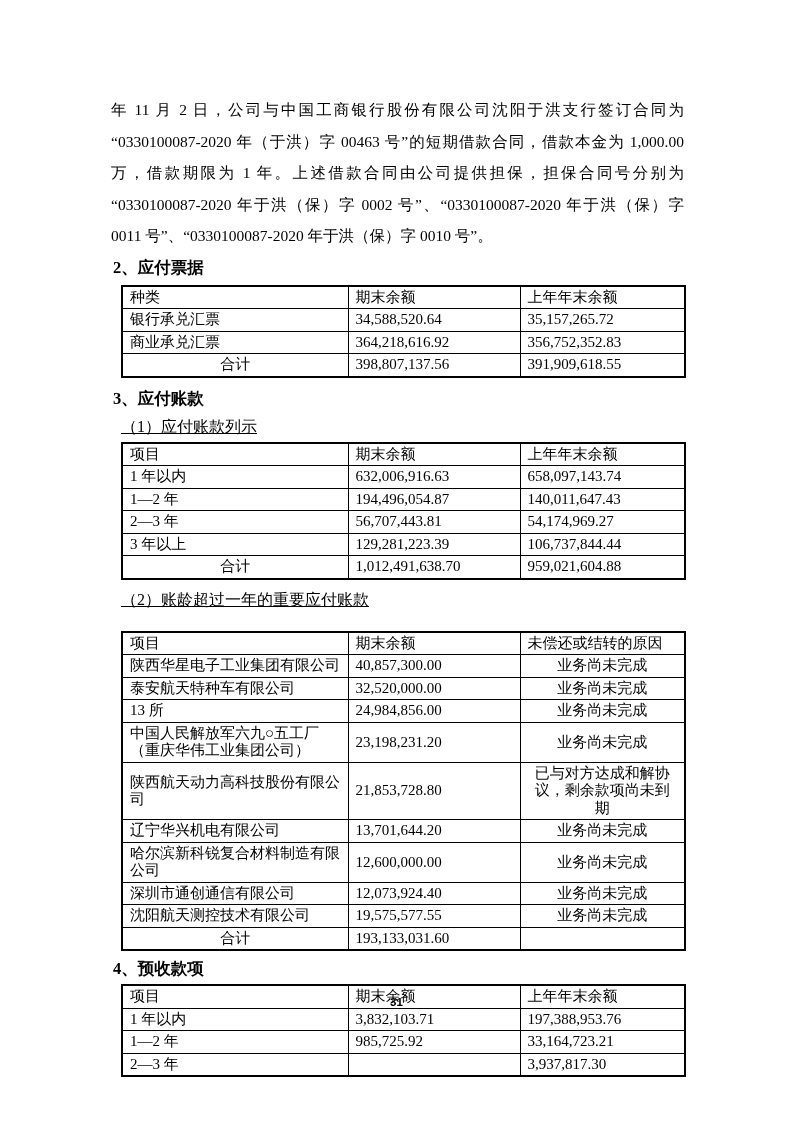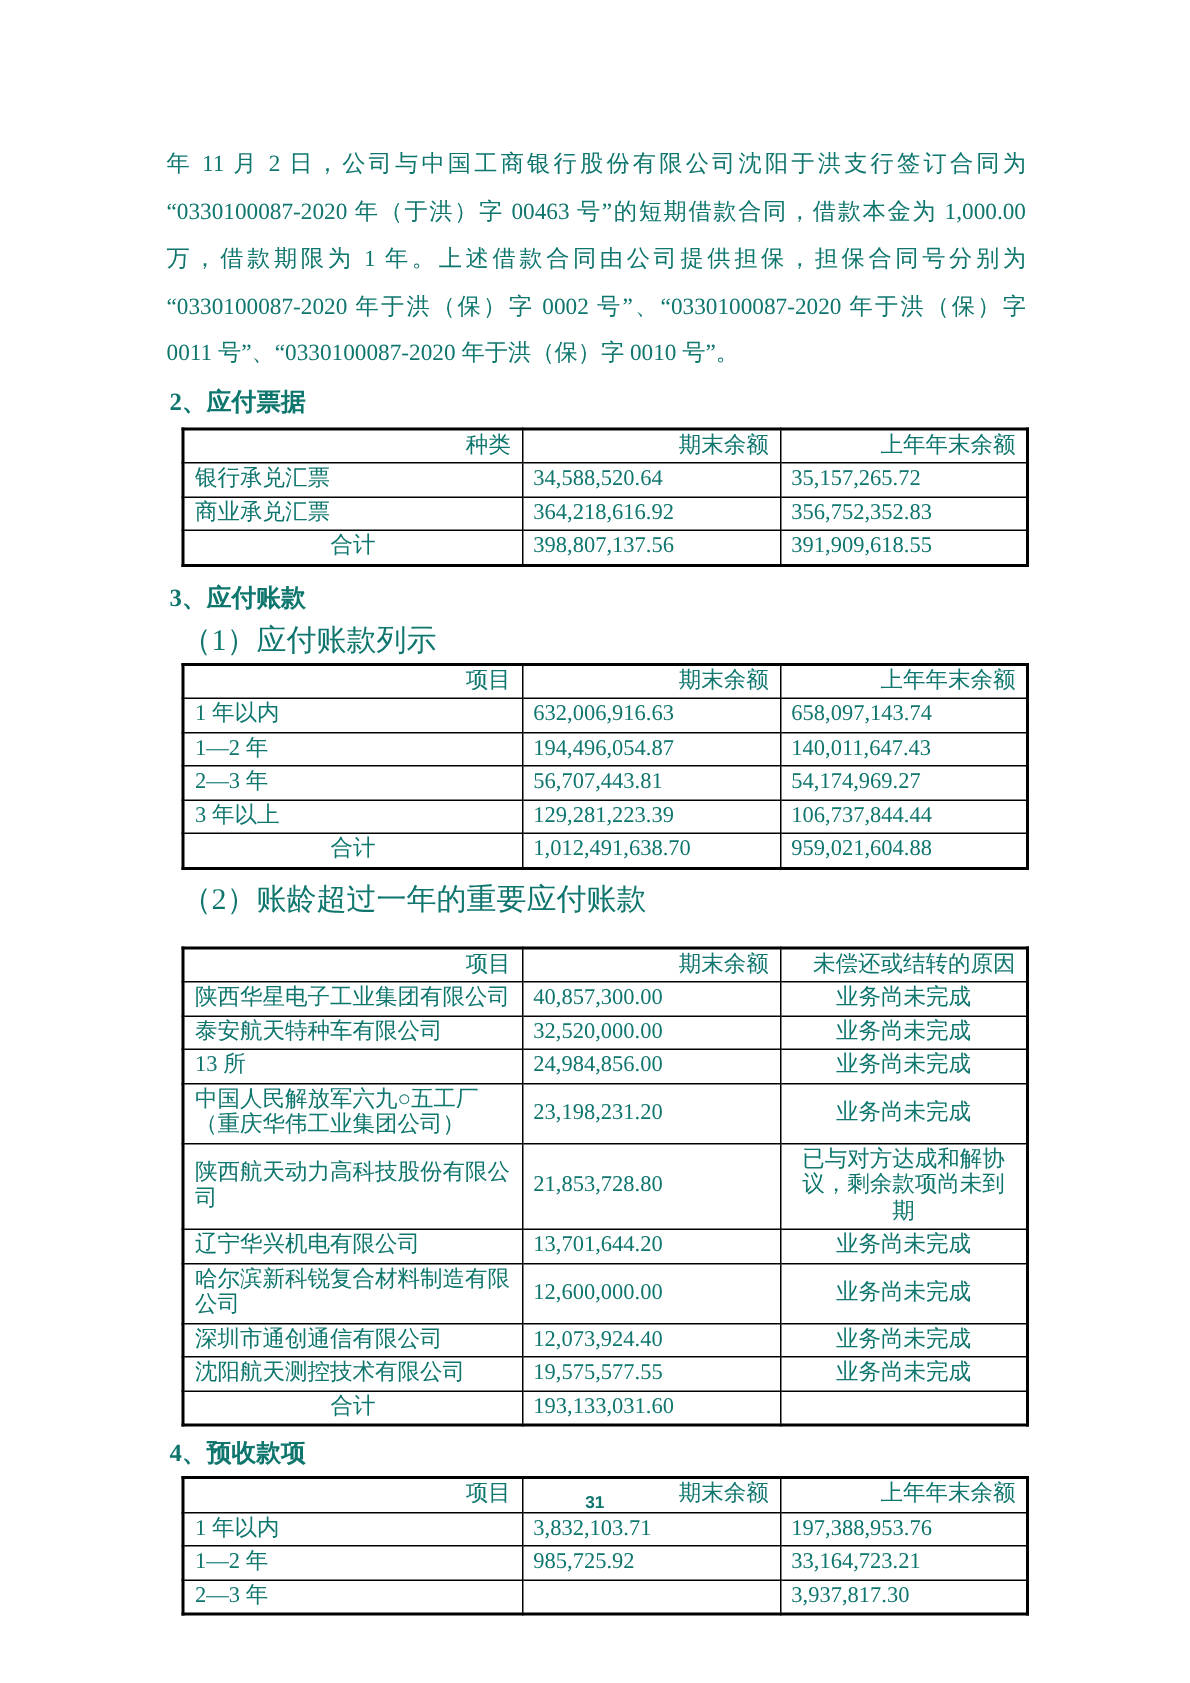--- a/index.html
+++ b/index.html
@@ -5,21 +5,21 @@
   html, body {
     margin: 0;
     padding: 0;
     background: #ffffff;
   }
   .page {
     position: relative;
     width: 793px;
     height: 1122px;
     background: #ffffff;
-    color: #0f766e;
+    color: #000000;
     font-family: "Liberation Serif", "DejaVu Serif", serif;
     overflow: hidden;
   }
   .content {
     position: absolute;
     left: 111px;
     top: 0;
     width: 573px;
   }
   
@@ -37,24 +37,25 @@
   .sec {
     font-size: 16.5px;
     font-weight: bold;
     line-height: 22px;
     margin: 0 0 0 2px;
   }
   #h-bills    { margin-top: 5px; }
   #h-payables { margin-top: 10px; }
   #h-advances { margin-top: 7px; }
   .sub {
-    font-size: 20px;
+    font-size: 16px;
     font-weight: normal;
     line-height: 22px;
     margin: 0 0 0 10px;
+    text-decoration: underline;
   }
   #sub-list  { margin-top: 6px; }
   #sub-aging { margin-top: 9px; }
 
   
   table.t {
     border-collapse: collapse;
     table-layout: fixed;
     width: 563px;
     margin-left: 10px;
@@ -69,21 +70,21 @@
   table.t col.c2 { width: 172px; }
   table.t col.c3 { width: 165px; }
   table.t th, table.t td {
     border: 1px solid #000;
     padding: 2px 7px;
     line-height: 17.5px;
     vertical-align: middle;
     font-weight: normal;
     overflow: hidden;
   }
-  table.t th { text-align: right; }
+  table.t th { text-align: left; }
   td.l { text-align: left; }
   td.r { }
   td.c { text-align: center; }
   td.lr { text-align: center; padding: 2px 5px; }
 
   
   .pagenum {
     position: absolute;
     top: 996px;
     left: 0;

